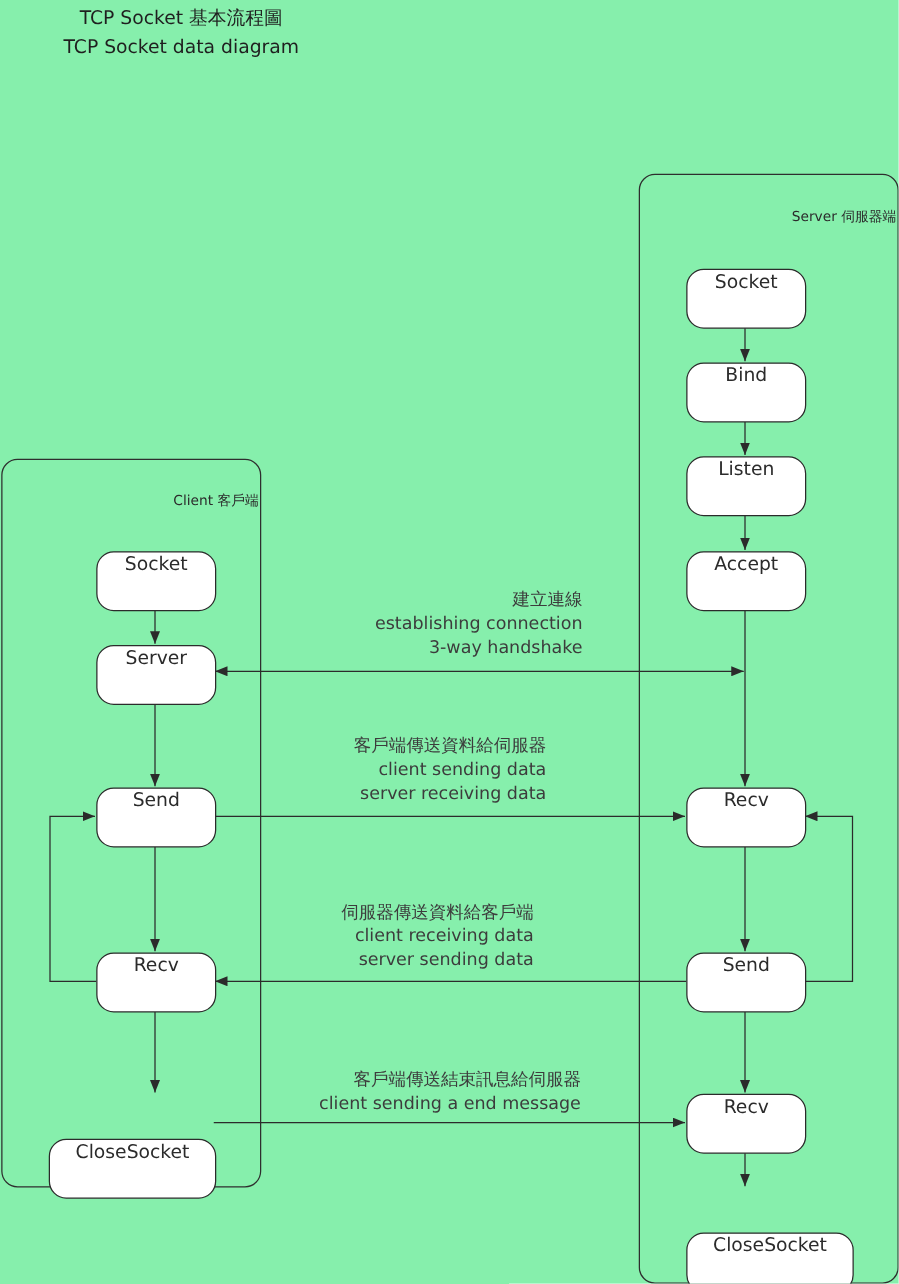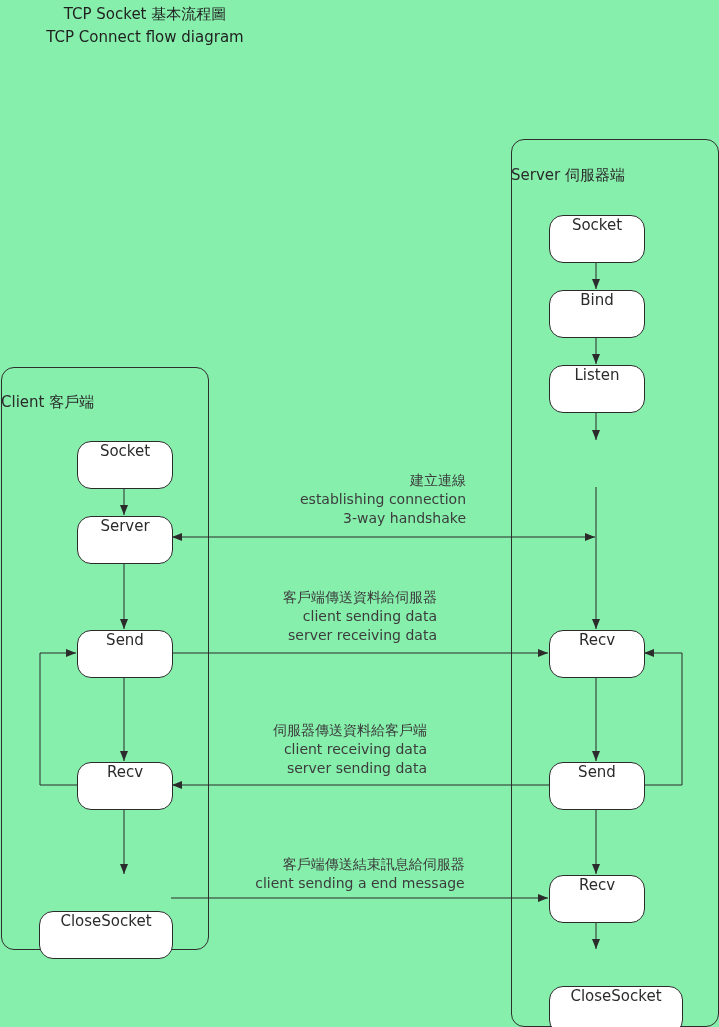--- a/index.html
+++ b/index.html
@@ -11,21 +11,21 @@
   .title-block {
     position:absolute; left:25px; top:3px; width:240px;
     text-align:center; font-size:15px; line-height:23px; color:#1f1f1f;
     white-space:nowrap;
   }
   .container-box {
     position:absolute; border:1px solid #2e2e2e; border-radius:13px;
     background:transparent;
   }
   .container-header {
-    position:absolute; text-align:left; font-size:15px; color:#2b2b2b;
+    position:absolute; text-align:right; font-size:11px; color:#2b2b2b;
     white-space:nowrap;
   }
   .connector-layer { position:absolute; left:0; top:0; z-index:2; }
   .node {
     position:absolute; z-index:3; width:94px; height:46px;
     border:1px solid #2b2b2b; border-radius:14px; background:#ffffff;
     display:flex; align-items:flex-start; justify-content:center;
     font-size:15px; color:#2b2b2b;
   }
   .node.wide { width:132px;margin-top:36px; }
@@ -35,21 +35,21 @@
     white-space:nowrap;
   }
 </style>
 </head>
 <body>
 
 <div class="canvas">
 
   <div class="title-block">
     <div>TCP Socket 基本流程圖</div>
-    <div>TCP Connect flow diagram</div>
+    <div>TCP Socket data diagram</div>
   </div>
 
   <div class="container-box" style="left:1px;top:367px;width:206px;height:581px"></div>
   <div class="container-header" style="left:1px;top:393px;width:206px;z-index:3">Client 客戶端</div>
 
   <div class="container-box" style="left:511px;top:139px;width:206px;height:886px"></div>
   <div class="container-header" style="left:511px;top:166px;width:206px;z-index:3">Server 伺服器端</div>
 
   <svg class="connector-layer" width="719" height="1027" viewBox="0 0 719 1027">
     <defs>
@@ -101,20 +101,23 @@
 
   <div class="node" style="left:549px;top:215px">
     <span>Socket</span>
   </div>
   <div class="node" style="left:549px;top:290px">
     <span>Bind</span>
   </div>
   <div class="node" style="left:549px;top:365px">
     <span>Listen</span>
   </div>
+  <div class="node" style="left:549px;top:441px">
+    <span>Accept</span>
+  </div>
   <div class="node" style="left:549px;top:630px">
     <span>Recv</span>
   </div>
   <div class="node" style="left:549px;top:762px">
     <span>Send</span>
   </div>
   <div class="node" style="left:549px;top:875px">
     <span>Recv</span>
   </div>
   <div class="node wide" style="left:549px;top:950px">

